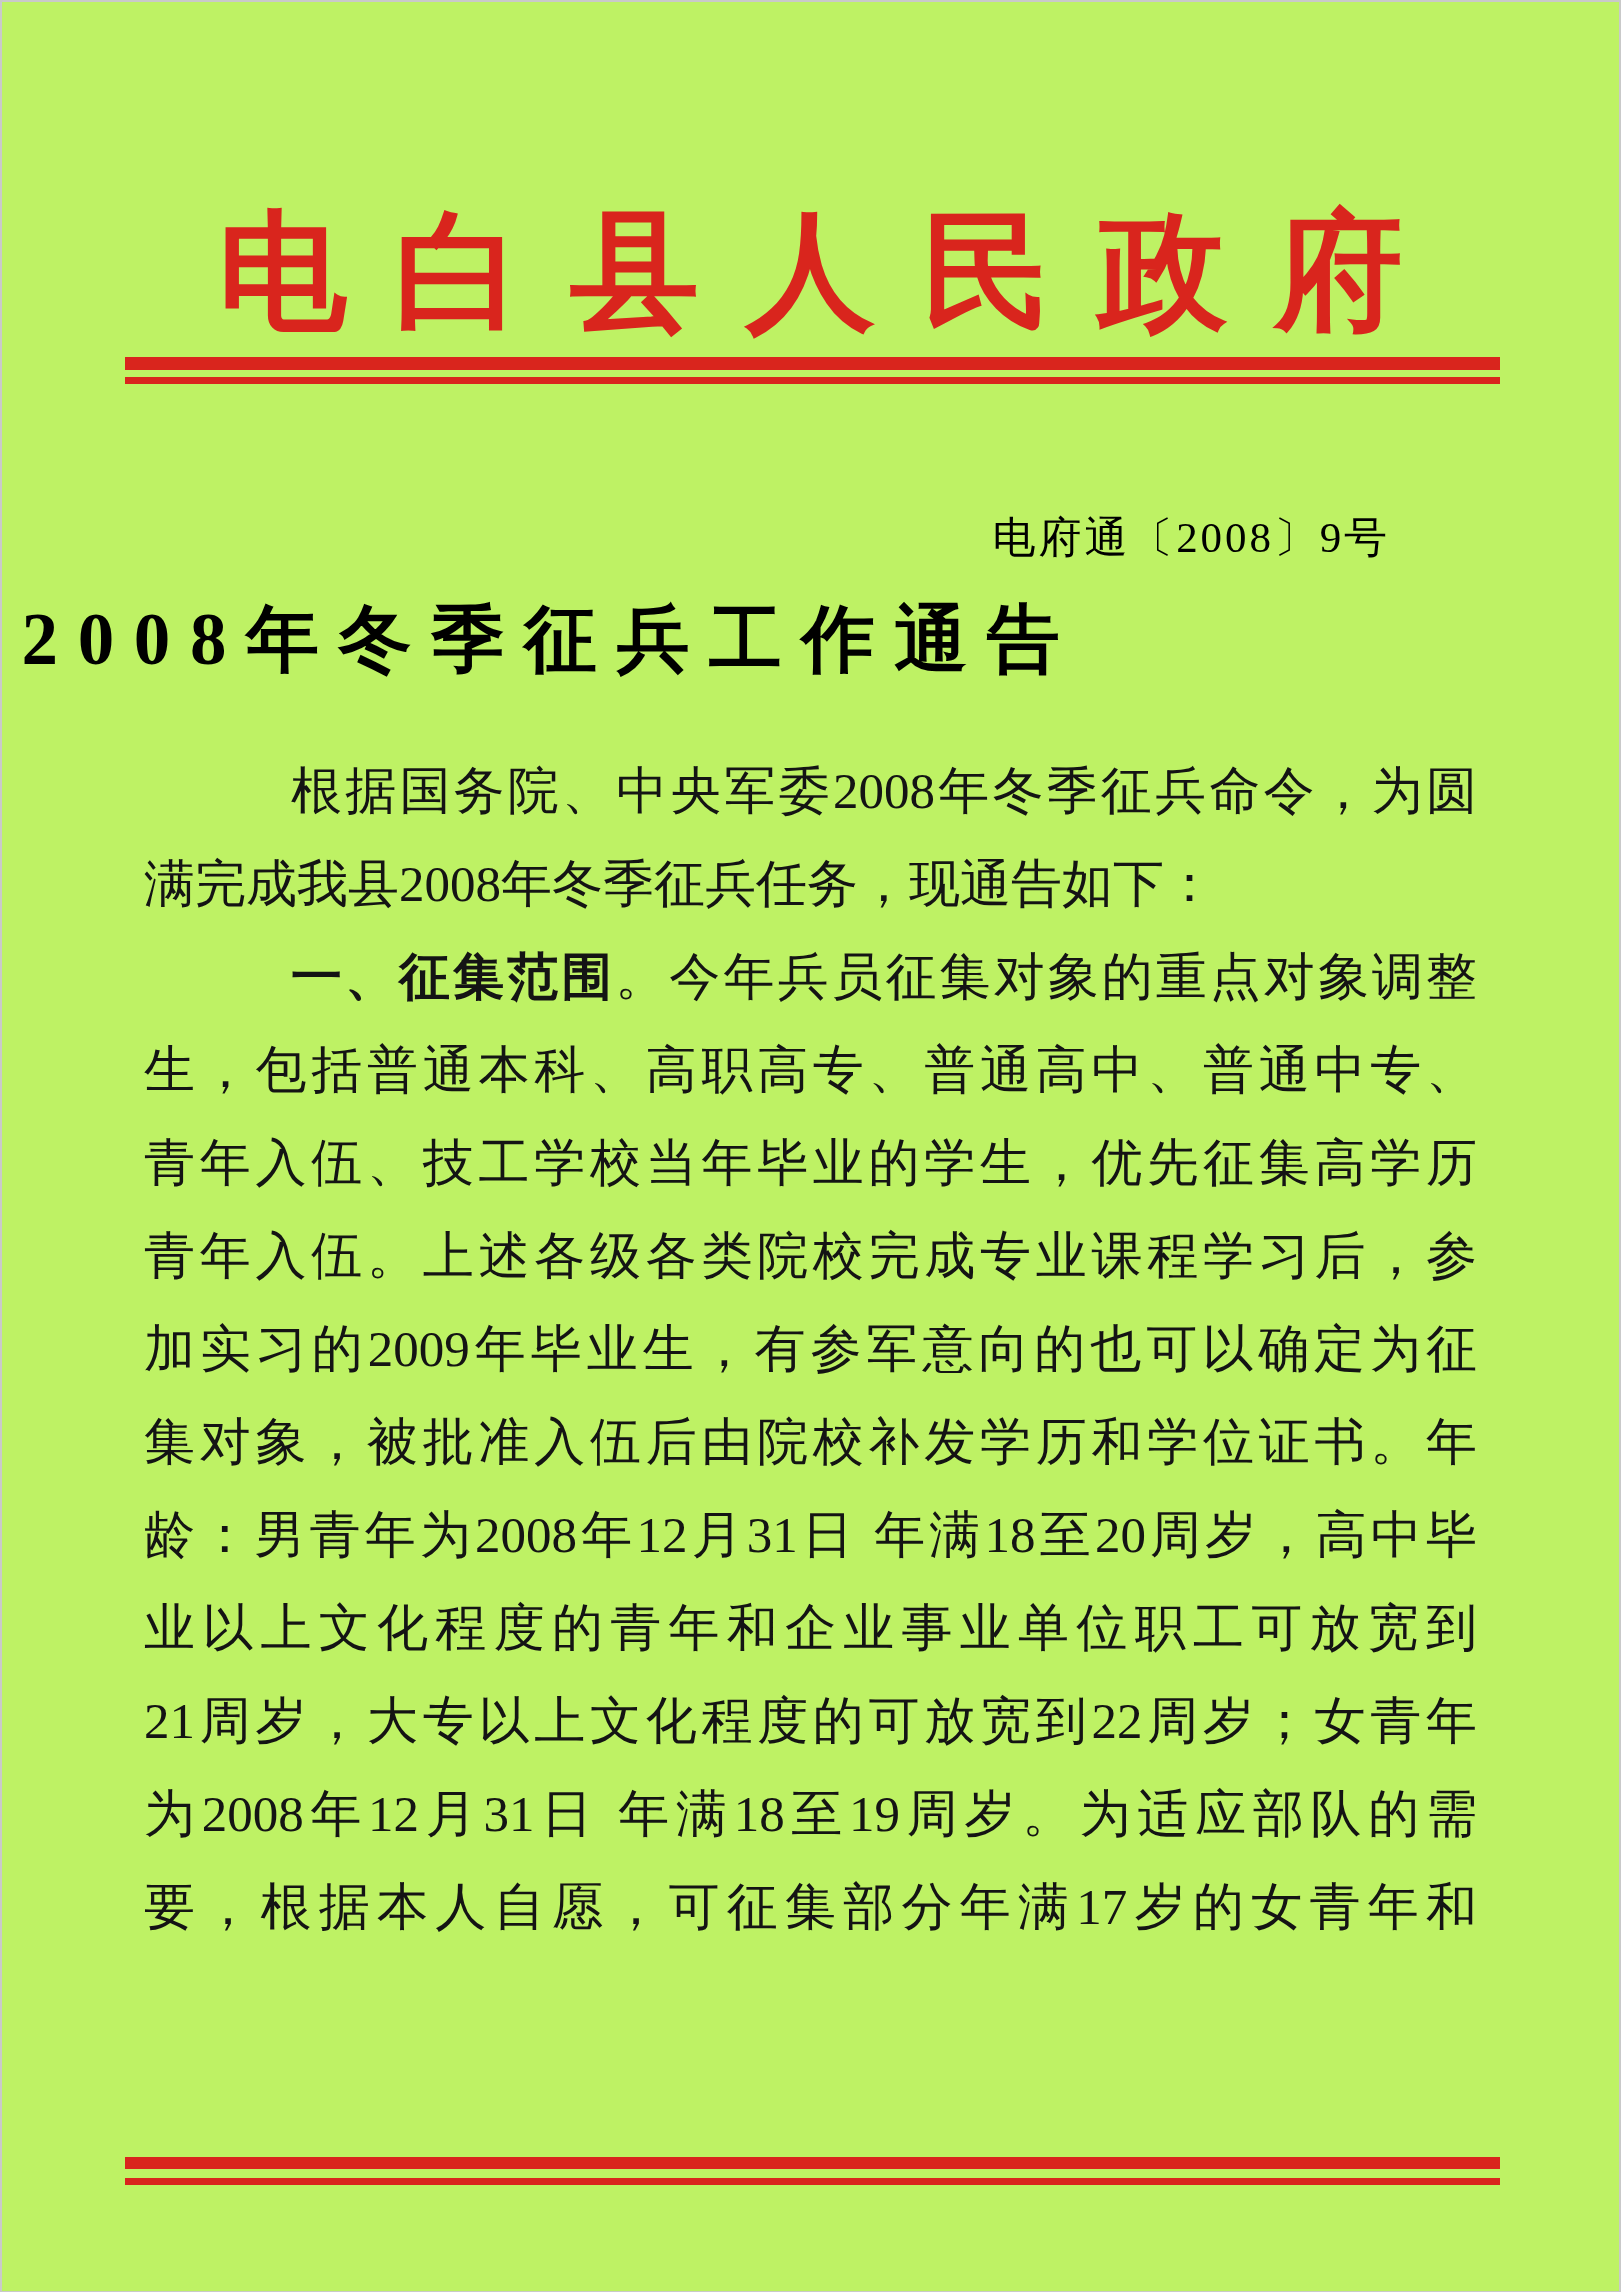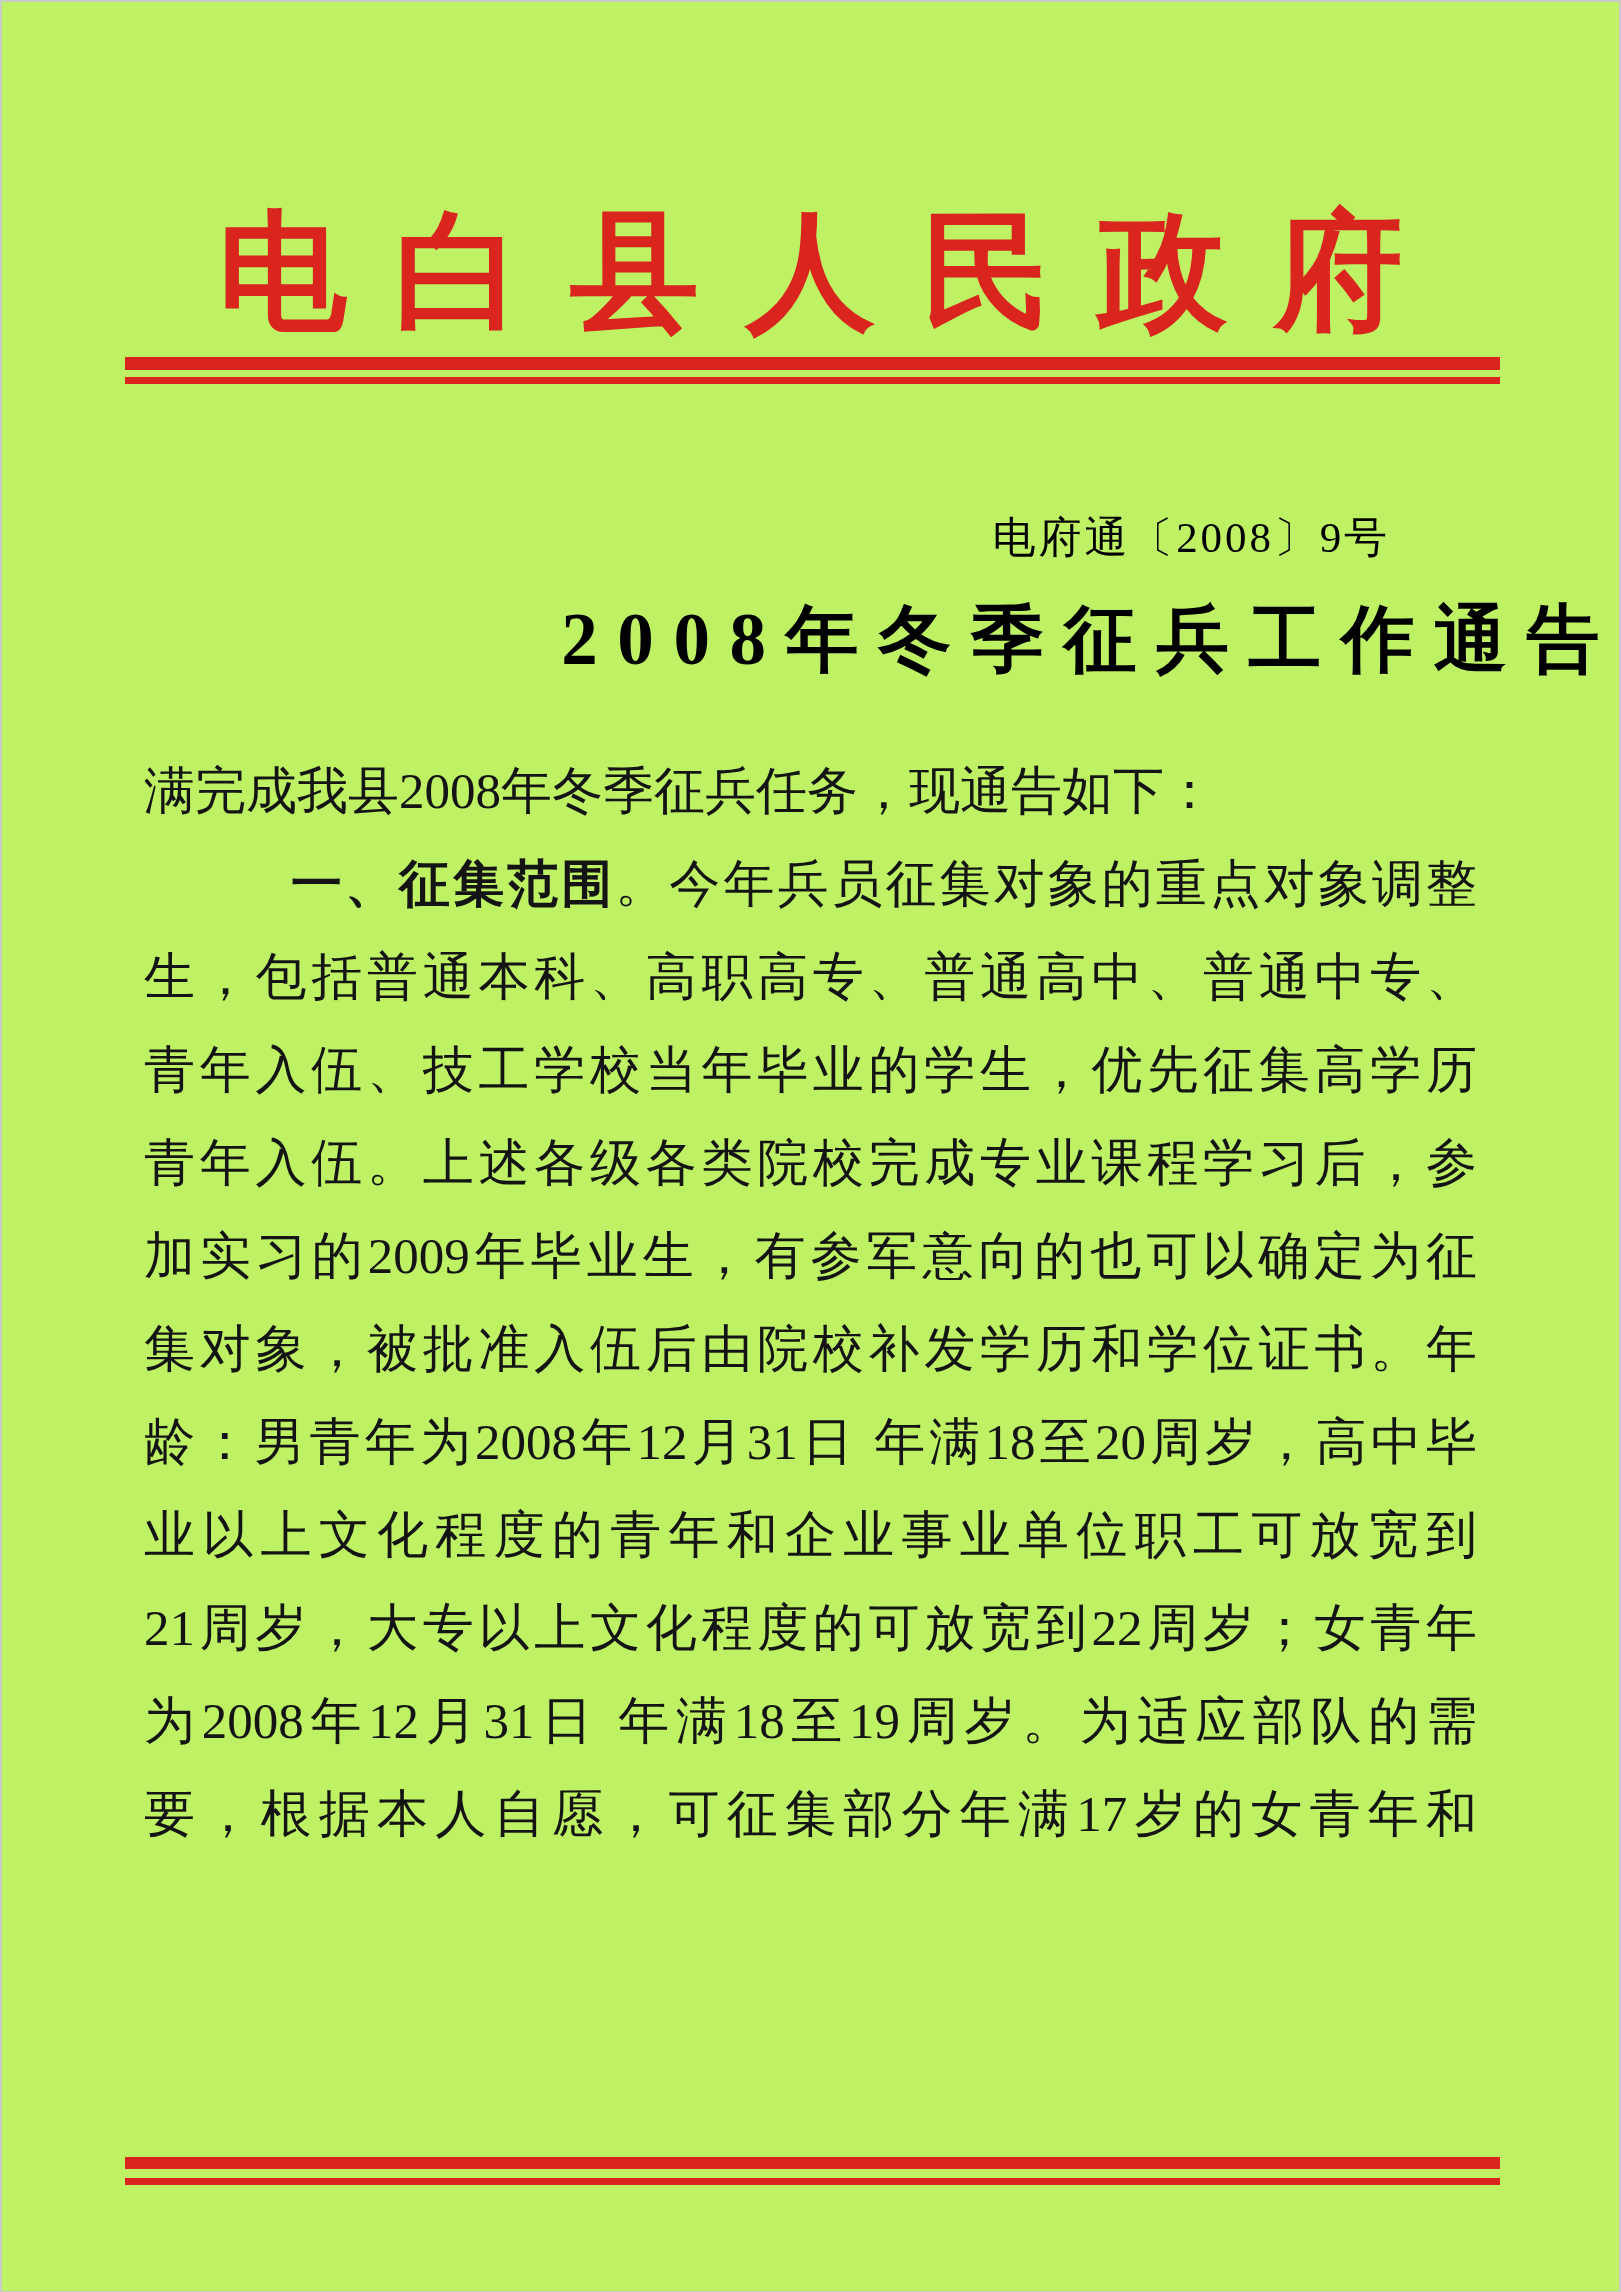--- a/index.html
+++ b/index.html
@@ -57,21 +57,21 @@
     white-space: nowrap;
   }
   
   .doc-title {
     position: absolute;
     top: 596px;
     left: 0;
     width: 100%;
     box-sizing: border-box;
     margin: 0;
-    text-align: right;
+    text-align: left;
     font-size: 73px;
     line-height: 1.15;
     font-weight: bold;
     letter-spacing: 19.6px;
     padding-left: 19.6px;
     color: #000000;
     white-space: nowrap;
   }
   
   .body-text {
@@ -106,20 +106,21 @@
   <div class="org-title accent" style="color: rgb(217, 37, 29);">电白县人民政府</div>
 
   <div class="rule rule-top-thick accent-bg" style="background: rgb(217, 37, 29);"></div>
   <div class="rule rule-top-thin accent-bg" style="background: rgb(217, 37, 29);"></div>
 
   <div class="doc-number">电府通〔2008〕9号</div>
 
   <h1 class="doc-title">2008年冬季征兵工作通告</h1>
 
   <div class="body-text">
+      <div class="body-line indent justify"><span>根据国务院、中央军委2008年冬季征兵命令，为圆</span></div>
       <div class="body-line"><span>满完成我县2008年冬季征兵任务，现通告如下：</span></div>
       <div class="body-line indent justify"><span class="seg-bold">一、征集范围</span><span>。今年兵员征集对象的重点对象调整</span></div>
       <div class="body-line justify"><span>生，包括普通本科、高职高专、普通高中、普通中专、</span></div>
       <div class="body-line justify"><span>青年入伍、技工学校当年毕业的学生，优先征集高学历</span></div>
       <div class="body-line justify"><span>青年入伍。上述各级各类院校完成专业课程学习后，参</span></div>
       <div class="body-line justify"><span>加实习的2009年毕业生，有参军意向的也可以确定为征</span></div>
       <div class="body-line justify"><span>集对象，被批准入伍后由院校补发学历和学位证书。年</span></div>
       <div class="body-line justify"><span>龄：男青年为2008年12月31日 年满18至20周岁，高中毕</span></div>
       <div class="body-line justify"><span>业以上文化程度的青年和企业事业单位职工可放宽到</span></div>
       <div class="body-line justify"><span>21周岁，大专以上文化程度的可放宽到22周岁；女青年</span></div>

